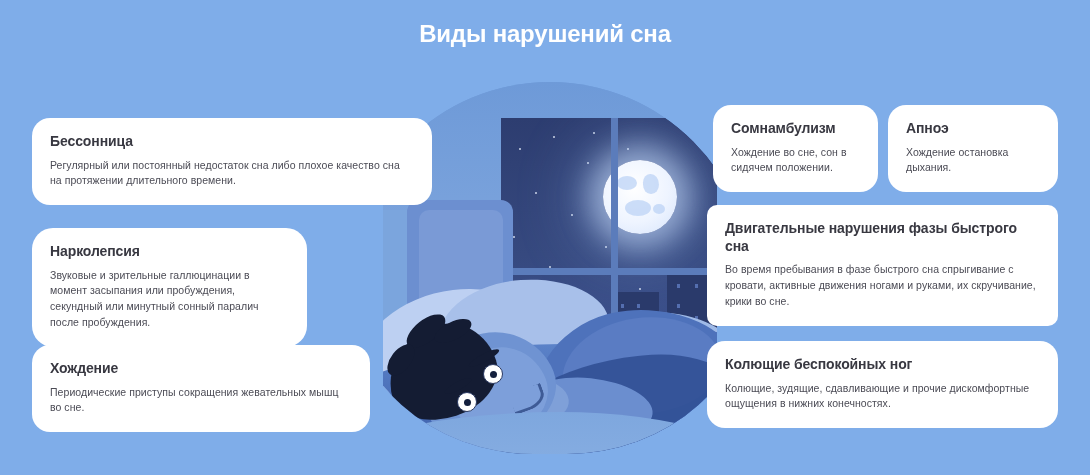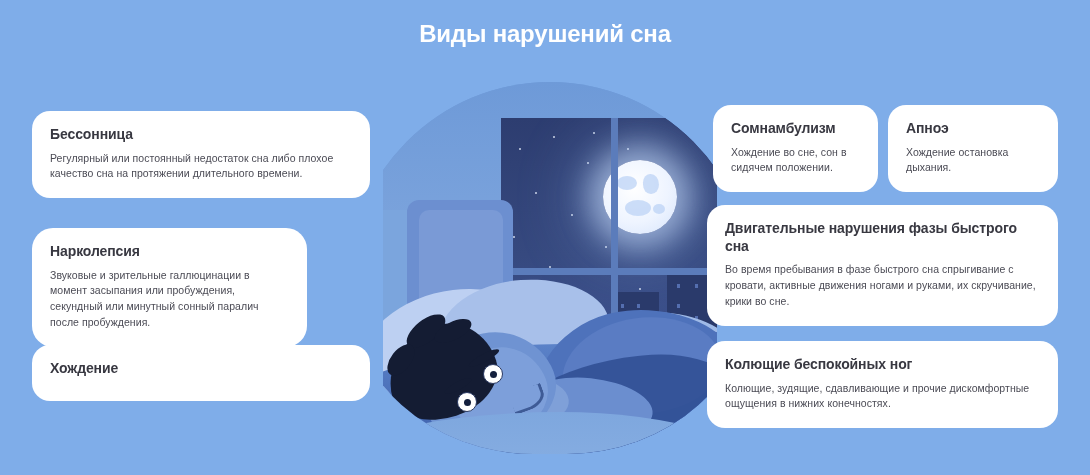--- a/index.html
+++ b/index.html
@@ -290,27 +290,27 @@
     letter-spacing: -0.1px;
   }
   .card p {
     font-size: 10.5px;
     color: #4b4b55;
     line-height: 1.52;
     letter-spacing: 0.05px;
   }
 
   
-  #card-insomnia   { left: 32px;  top: 111px; width: 338px; }
+  #card-insomnia   { left: 32px;  top: 118px; width: 400px; }
   #card-narcolepsy { left: 32px;  top: 228px; width: 275px; border-radius: 21px; }
   #card-bruxism    { left: 32px;  top: 345px; width: 338px; }
   
   #card-somnambulism { left: 713px; top: 105px; width: 165px; }
   #card-apnea        { left: 888px; top: 105px; width: 170px; }
-  #card-rbd          { left: 707px; top: 205px; width: 351px; }
+  #card-rbd          { left: 707px; top: 205px; width: 351px; border-radius: 10px; }
   #card-rls          { left: 707px; top: 341px; width: 351px; }
 </style>
 </head>
 <body>
 
 <div id="stage">
 
   <div class="title">Виды нарушений сна</div>
 
   <div class="illus">
@@ -408,20 +408,21 @@
     <p>Регулярный или постоянный недостаток сна либо плохое качество сна на протяжении длительного времени.</p>
   </div>
 
   <div class="card" id="card-narcolepsy">
     <h3>Нарколепсия</h3>
     <p>Звуковые и зрительные галлюцинации в момент засыпания или пробуждения, секундный или минутный сонный паралич после пробуждения.</p>
   </div>
 
   <div class="card" id="card-bruxism">
     <h3>Хождение</h3>
+    <p>Периодические приступы сокращения жевательных мышц во сне.</p>
   </div>
 
   <div class="card" id="card-somnambulism">
     <h3>Сомнамбулизм</h3>
     <p>Хождение во сне, сон в сидячем положении.</p>
   </div>
 
   <div class="card" id="card-apnea">
     <h3>Апноэ</h3>
     <p>Хождение остановка дыхания.</p>

